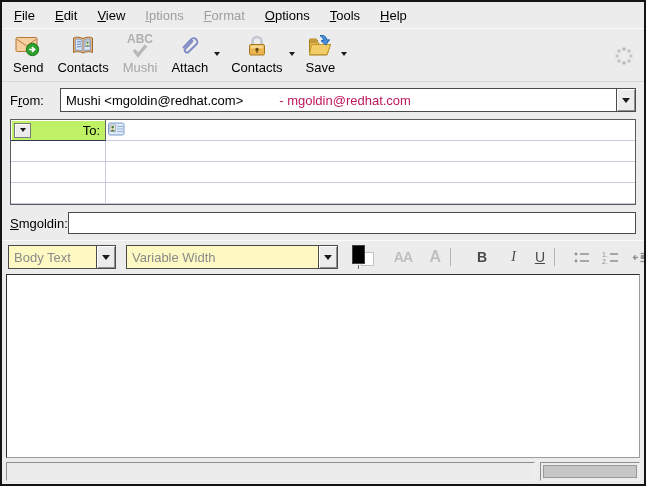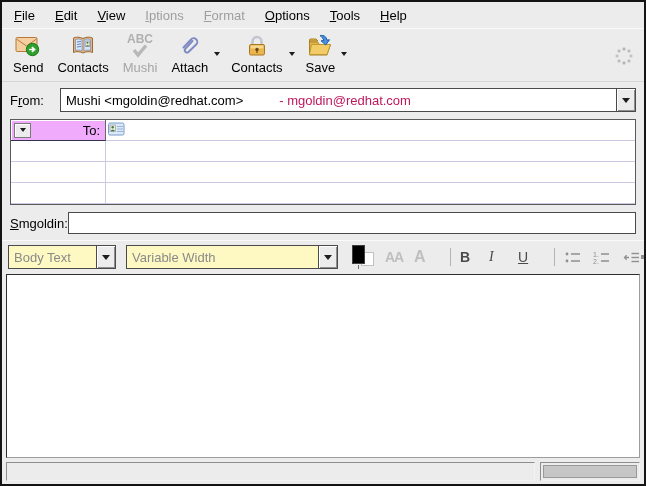--- a/index.html
+++ b/index.html
@@ -35,21 +35,21 @@
   .combo { flex:1; display:flex; height:24px; border:1px solid #4a4a4a; background:#fff; }
   .combo-text { flex:1; display:flex; align-items:center; gap:12px; padding:0 5px; white-space:nowrap; overflow:hidden; }
   .combo-secondary { color:#be185d;margin-left:24px; }
   .combo-btn { width:19px; background:#ececec; border-left:1px solid #4a4a4a;
                box-shadow:inset 1px 1px 0 #ffffff, inset -1px -1px 0 #8f8f8f;
                display:flex; align-items:center; justify-content:center; }
   .combo-btn .tri { border-left-width:4px; border-right-width:4px; border-top-width:5px; }
   
   .recip { margin:2px 8px 2px; border:1px solid #5a5a5a; background:#fff; flex:0 0 auto; }
   .r-row { display:grid; grid-template-columns:95px 1fr; height:21px; }
-  .r-head { background:#f0abfc; display:flex; align-items:center; padding:1px 3px;
+  .r-head { background:#bef264; display:flex; align-items:center; padding:1px 3px;
             border-right:1px solid #666; border-bottom:1px solid #33334f;
             box-shadow:inset 1px 1px 0 #fdfdfd; }
   .mini-btn { width:17px; height:15px; background:#ececec; border:1px solid #7a7a7a;
               box-shadow:inset 1px 1px 0 #fff; display:flex; align-items:center; justify-content:center; }
   .to-label { margin-left:auto; padding-right:2px; }
   .r-entry { display:flex; align-items:center; gap:3px; padding:1px 2px; border-bottom:1px solid #c9c9e4; background:#fff; }
   .r-input { flex:1; border:none; outline:none; background:transparent; font:13px "Liberation Sans",sans-serif; height:17px; }
   .r-c1 { border-right:1px solid #c9c9e4; border-bottom:1px solid #c9c9e4; }
   .r-c2 { border-bottom:1px solid #c9c9e4; }
   
@@ -61,21 +61,21 @@
   .fmt { display:flex; align-items:center; height:33px; padding:4px 0 4px 6px; gap:2px;
          border-top:1px solid #fafafa; flex:0 0 auto; position:relative; }
   .combo-sm { display:flex; height:24px; border:1px solid #4a4a4a; background:#fef9c3; flex:0 0 auto; }
   .combo-sm .combo-text { color:#8a8a8a; gap:0; }
   .style-combo { width:108px; margin-right:8px; }
   .font-combo { width:212px; margin-right:6px; }
   .color-widget { width:28px; height:25px; position:relative; margin:0 5px 0 4px; flex:0 0 auto; }
   .cw-white { position:absolute; left:11px; top:7px; width:13px; height:14px; background:#fff; border:1px solid #c2c2c2; }
   .cw-black { position:absolute; left:2px; top:0; width:13px; height:19px; background:#000; border:1px solid #404040; }
   .cw-tick { position:absolute; left:8px; top:20px; width:1px; height:4px; background:#707070; }
-  .fmt-btn { width:27px; height:24px; display:flex; align-items:center; justify-content:flex-start;
+  .fmt-btn { width:27px; height:24px; display:flex; align-items:center; justify-content:flex-end;
              color:#4a4a4a; font-size:14px; flex:0 0 auto; }
   .fmt-btn.disabled { color:#bfbfbf; }
   .fb-bold { font-weight:bold; }
   .fb-italic { font-style:italic; font-family:"Liberation Serif", serif; }
   .fb-underline { text-decoration:underline; }
   .fmt-sep { width:1px; height:18px; background:#b4b4b4; margin:0 7px; flex:0 0 auto; }
   .fmt-edge { position:absolute; right:0; top:14px; width:3px; height:4px; background:#8f8f8f; }
   
   .body-area { flex:1; margin:1px 4px 2px; background:#fff;
                border:1px solid #2e2e2e; border-right-color:#9c9c9c; border-bottom-color:#9c9c9c; }

